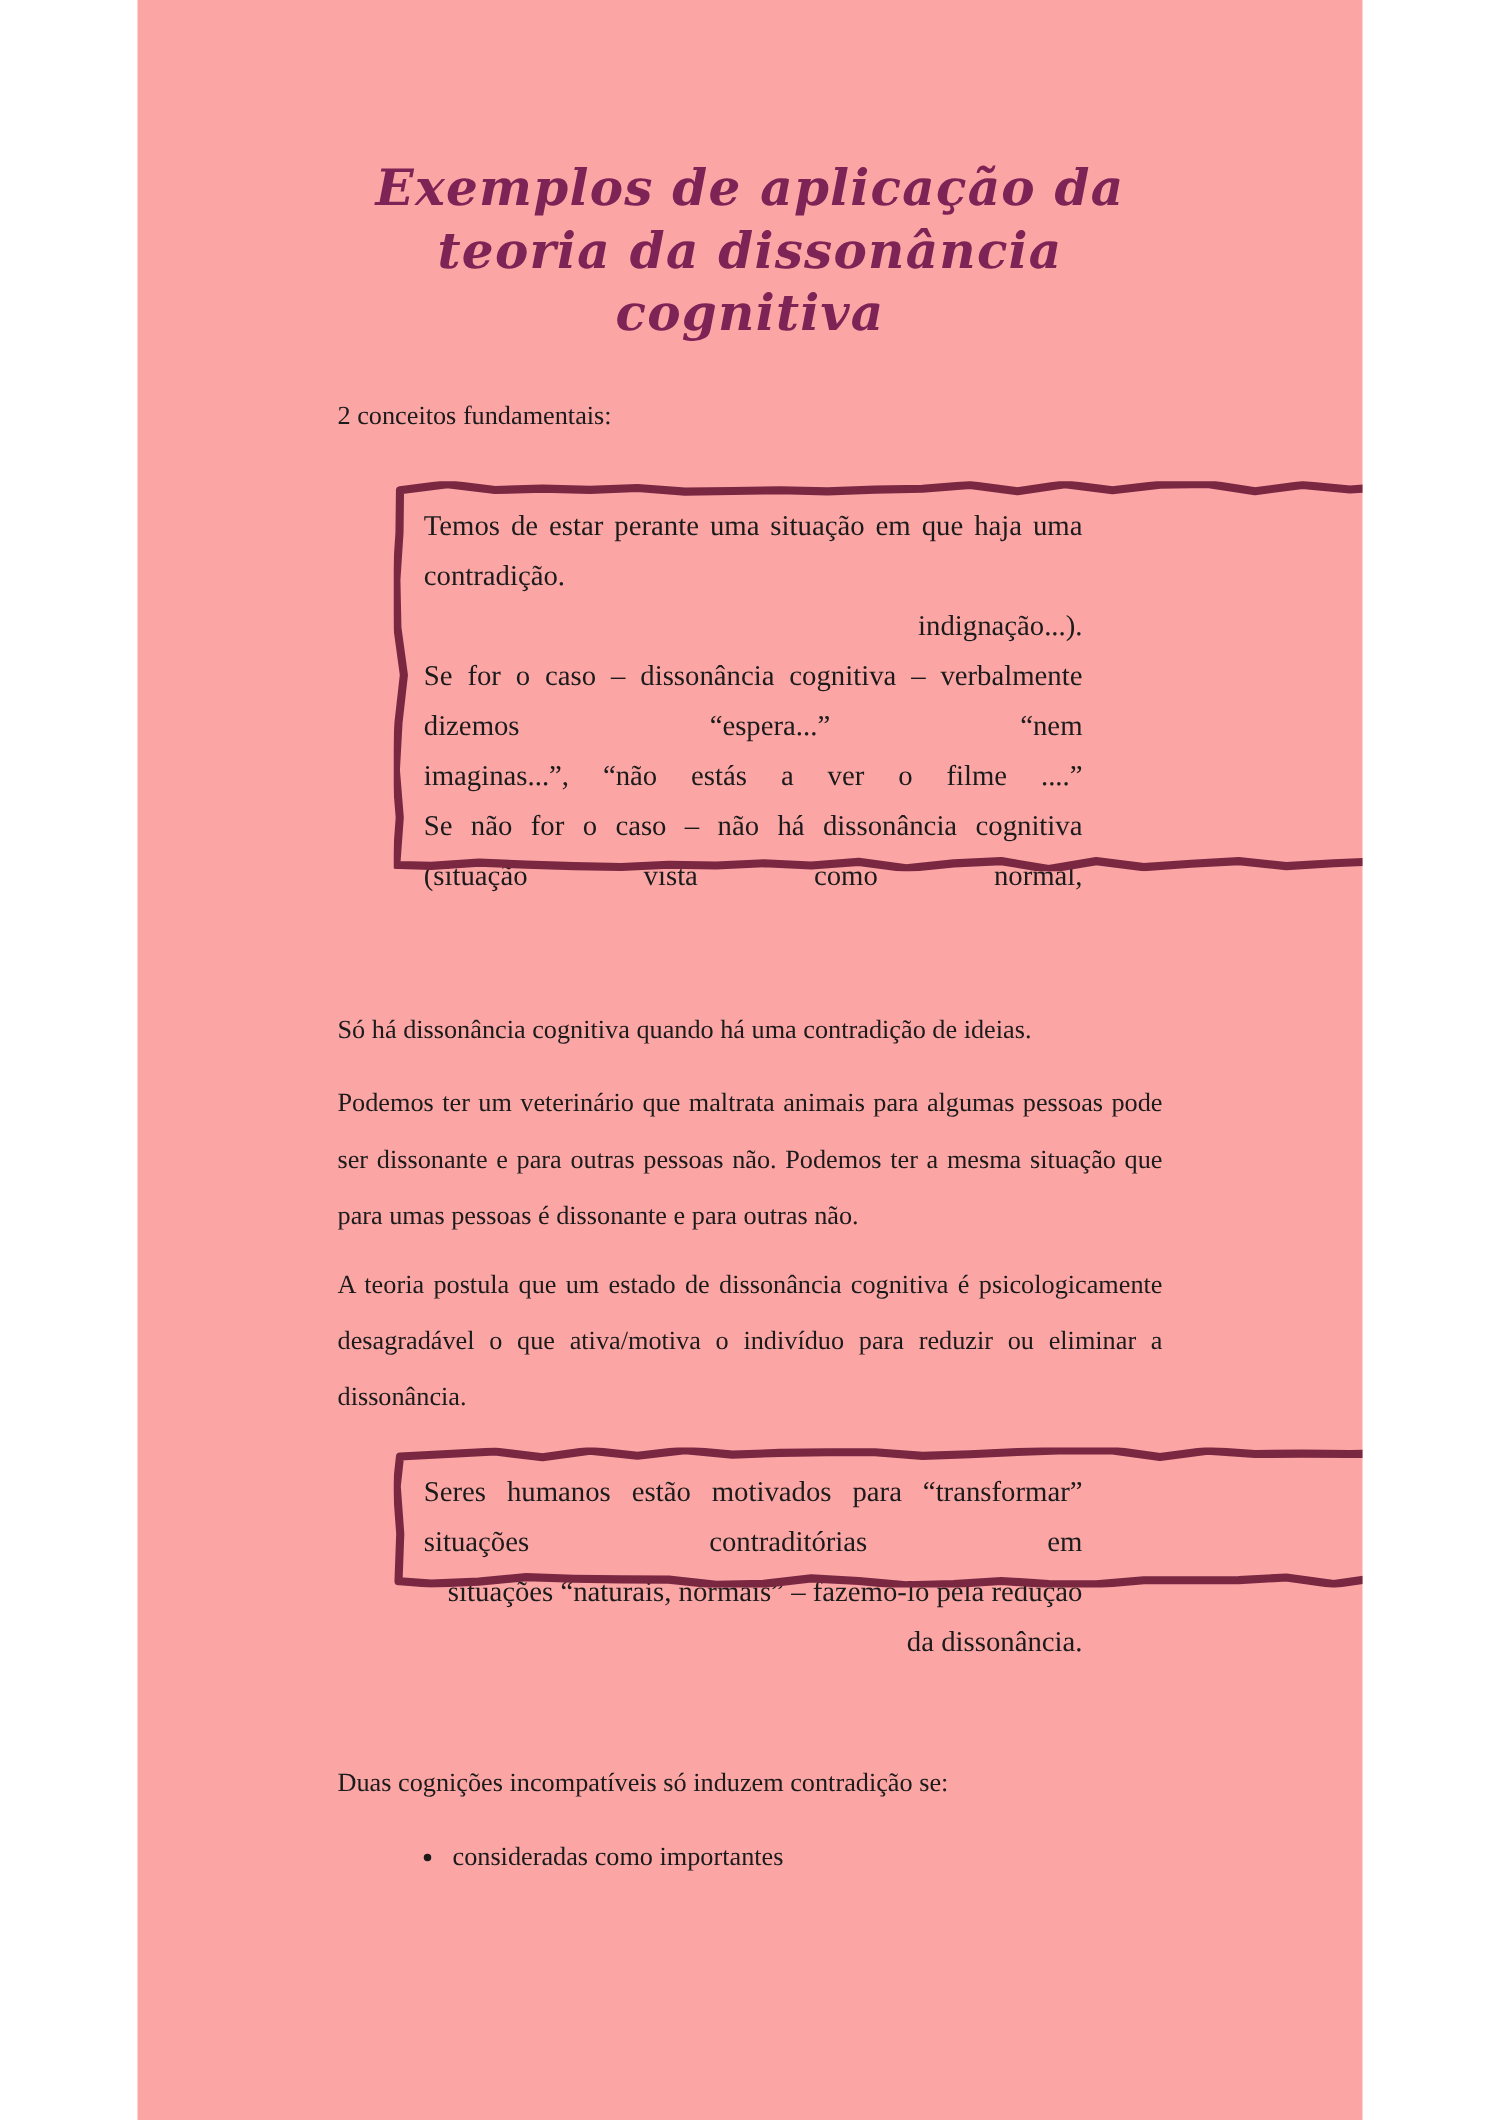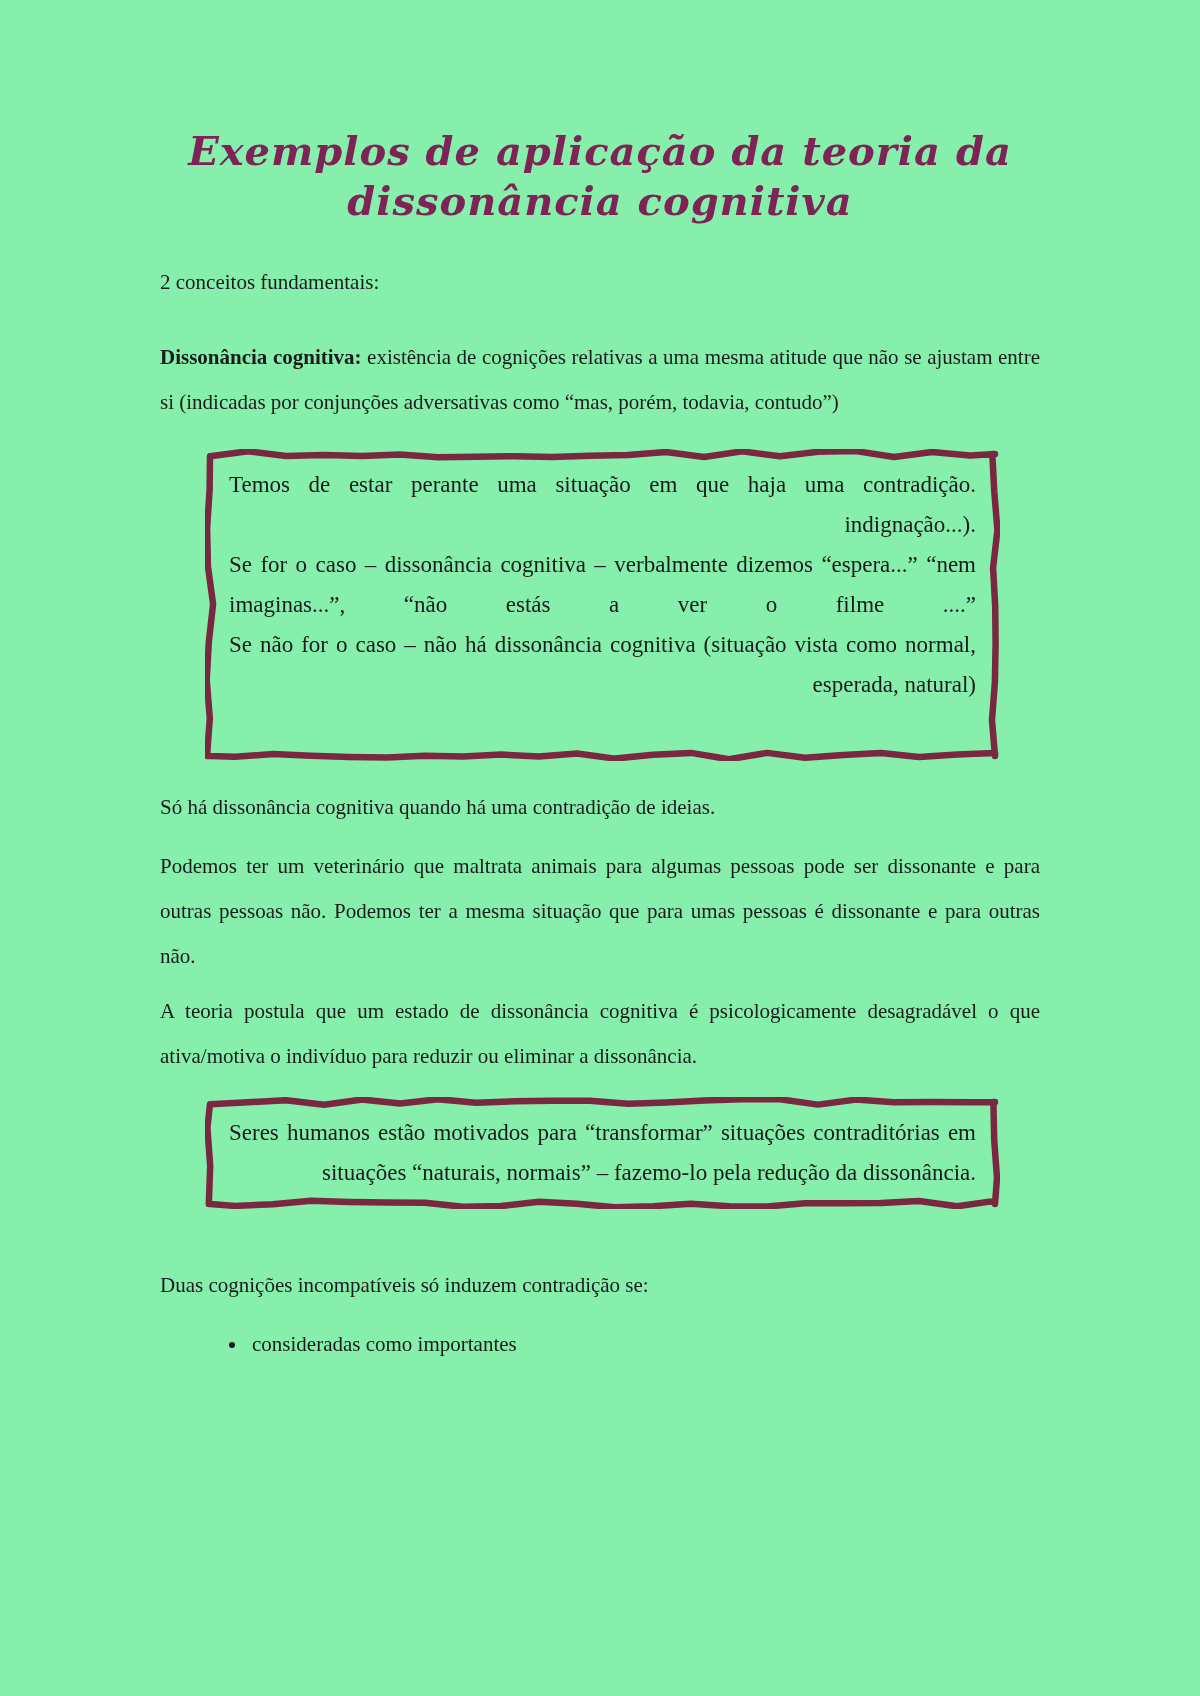--- a/index.html
+++ b/index.html
@@ -1,20 +1,20 @@
 <!DOCTYPE html>
 <html lang="pt"><head>
 <meta charset="utf-8">
 <style>
   html,body{margin:0;padding:0;background:#ffffff;}
   .page{
     position:relative;
-    width:1200px;height:1696px;
+    width:980px;height:1696px;
     margin:0 auto;
-    background:#86efac;
+    background:#fca5a5;
     box-sizing:border-box;
     padding:126px 160px 0 160px;
     font-family:"Liberation Serif",serif;
     color:#1b1b1b;
     font-size:21px;
     overflow:hidden;
   }
   .title{
     font-family:"DejaVu Serif",serif;
     font-style:italic;
@@ -67,29 +67,27 @@
 </head>
 <body>
 
 <div class="page" style="color: rgb(27, 27, 27);">
 
   <h1 class="title" style="color: rgb(125, 35, 86);">Exemplos de aplicação da teoria da dissonância cognitiva</h1>
 
   <p class="para mb-intro">2 conceitos fundamentais:</p>
 
 
-  <p class="para just"><span class="term">Dissonância cognitiva:</span><span> existência de cognições relativas a uma mesma atitude que não se ajustam entre si (indicadas por conjunções adversativas como “mas, porém, todavia, contudo”)</span></p>
 
   <div class="sketch-box">
     <div class="bline jl">Temos de estar perante uma situação em que haja uma contradição.</div>
     <div class="bline">indignação...).</div>
     <div class="bline jl">Se for o caso – dissonância cognitiva – verbalmente dizemos “espera...” “nem</div>
     <div class="bline jl">imaginas...”, “não estás a ver o filme ....”</div>
     <div class="bline jl">Se não for o caso – não há dissonância cognitiva (situação vista como normal,</div>
-    <div class="bline">esperada, natural)</div>
   <svg width="795" height="312" class="sketch-border">
         <path d="M5.0,7.2 L 43.0,2.3 L 81.0,7.0 L 119.0,5.9 L 157.0,6.9 L 195.0,5.4 L 233.0,8.3 L 271.0,7.8 L 309.0,7.2 L 347.0,8.1 L 385.0,6.7 L 423.0,6.0 L 461.0,3.0 L 499.0,8.0 L 537.0,2.4 L 575.0,7.2 L 613.0,2.8 L 651.0,2.1 L 689.0,8.0 L 727.0,3.0 L 765.0,6.6 L 790.0,5.0 L 787.3,5.0 L 789.3,43.0 L 792.4,81.0 L 788.1,119.0 L 790.2,157.0 L 790.6,195.0 L 789.9,233.0 L 787.0,271.0 L 790.0,307.0 L 790.0,304.0 L 752.0,305.6 L 714.0,307.9 L 676.0,303.9 L 638.0,306.0 L 600.0,308.7 L 562.0,303.9 L 524.0,310.3 L 486.0,303.9 L 448.0,305.7 L 410.0,309.6 L 372.0,304.5 L 334.0,307.4 L 296.0,305.6 L 258.0,307.4 L 220.0,306.8 L 182.0,308.6 L 144.0,307.9 L 106.0,306.7 L 68.0,305.1 L 30.0,307.7 L 5.0,307.0 L 2.0,307.0 L 4.8,269.0 L 1.7,231.0 L 3.8,193.0 L 8.1,155.0 L 2.9,117.0 L 2.1,79.0 L 4.6,41.0 Z" fill="none" stroke="#7a2742" stroke-width="6.5" stroke-linejoin="round" stroke-linecap="round"></path>
       </svg>
     </div>
 
   <p class="para p-soha">Só há dissonância cognitiva quando há uma contradição de ideias.</p>
 
   <p class="para just p-vet">Podemos ter um veterinário que maltrata animais para algumas pessoas pode ser dissonante e para outras pessoas não. Podemos ter a mesma situação que para umas pessoas é dissonante e para outras não.</p>
 
   <p class="para just p-teoria">A teoria postula que um estado de dissonância cognitiva é psicologicamente desagradável o que ativa/motiva o indivíduo para reduzir ou eliminar a dissonância.</p>

